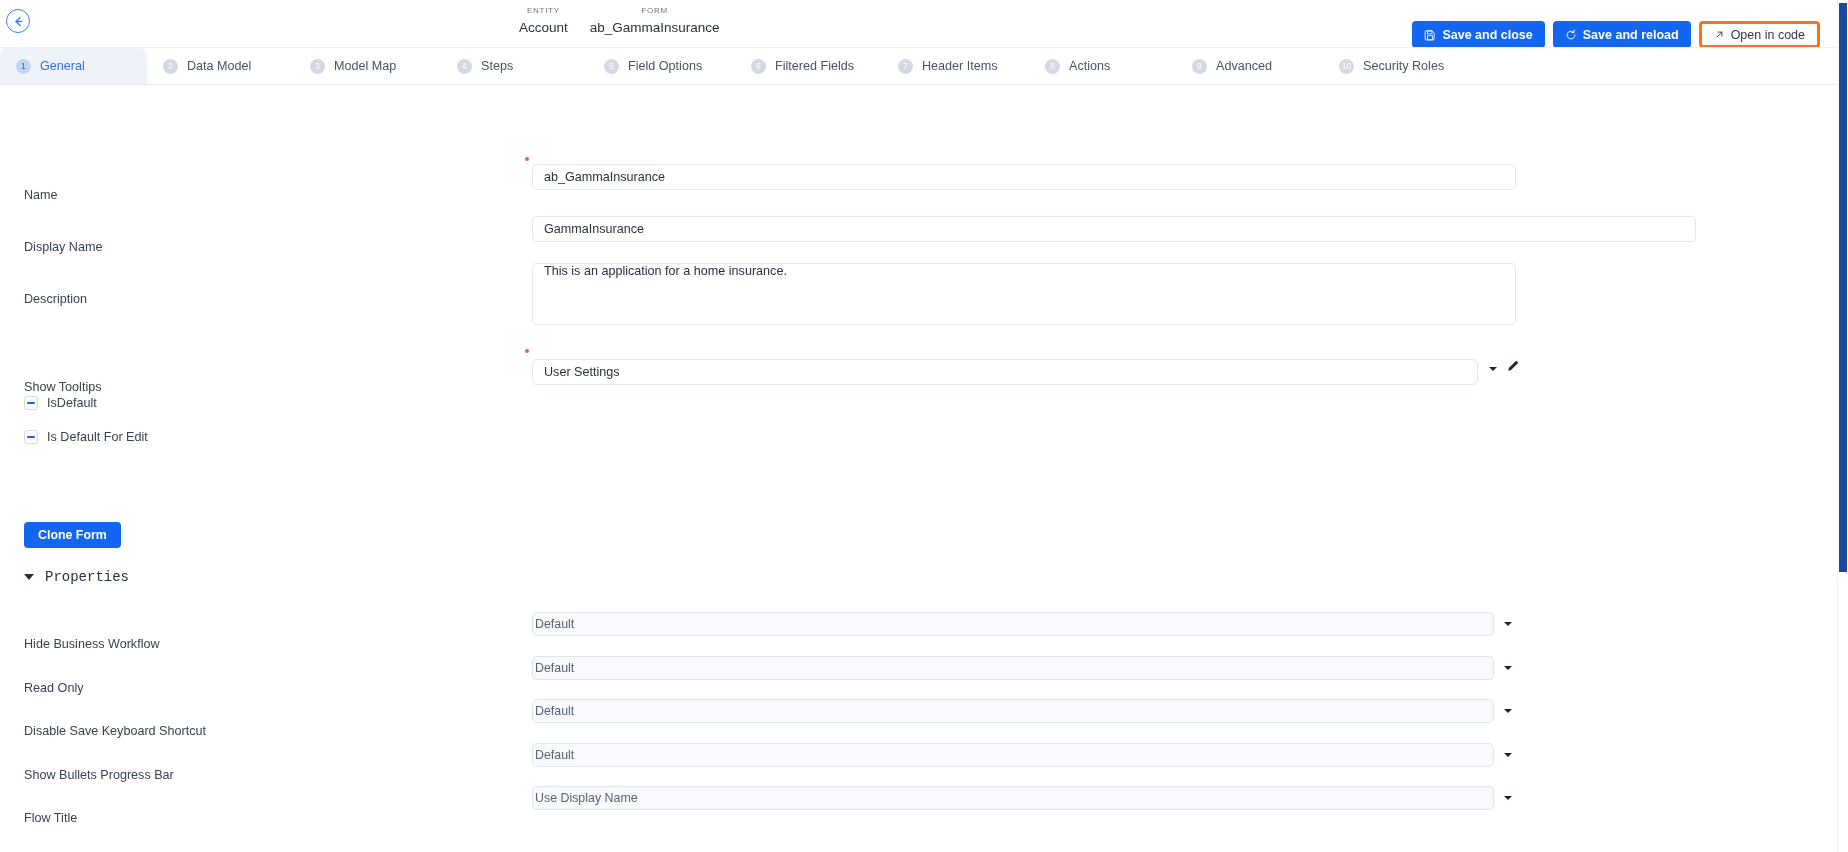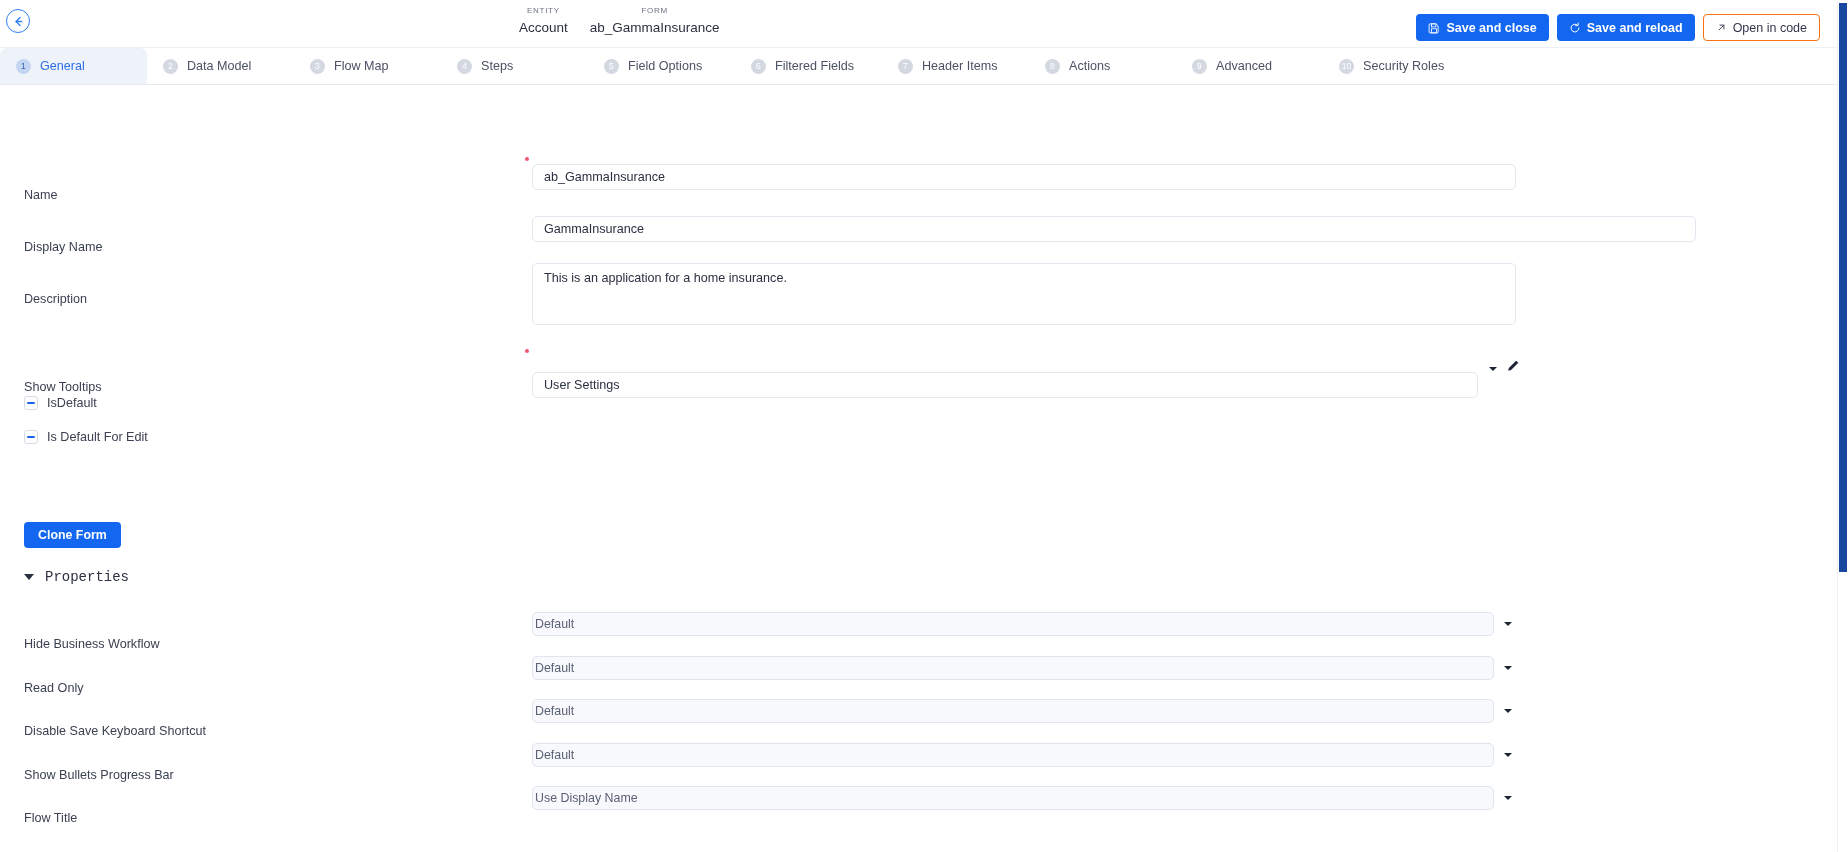--- a/index.html
+++ b/index.html
@@ -53,21 +53,21 @@
     font-size: 13.5px;
     color: #2b3040;
     line-height: 17px;
     margin-top: 3px;
     white-space: nowrap;
   }
 
   .top-actions {
     position: absolute;
     right: 28px;
-    top: 14px;
+    top: 21px;
     display: flex;
     align-items: flex-start;
     gap: 8px;
     margin-left: 35px;
   }
   .btn {
     height: 27px;
     display: inline-flex;
     align-items: center;
     gap: 6px;
@@ -76,21 +76,21 @@
     font-size: 12.5px;
     font-weight: bold;
     cursor: pointer;
     white-space: nowrap;
     border: none;
   }
   .btn-primary { background: #1366f0; color: #ffffff; }
   .btn-ghost {
     background: #ffffff;
     color: #33374d;
-    border: 1px solid #f97316;
+    border: 3px solid #f97316;
     font-weight: normal;
   }
   .btn svg { display: block; }
 
   
   .tabs-wrap {
     position: relative;
     height: 38px;
     border-top: 1px solid #edf0f5;
     border-bottom: 1px solid #e7eaf0;
@@ -151,21 +151,20 @@
     color: #2b3040;
     padding: 0 11px;
     display: flex;
     align-items: center;
     height: 26px;
     font-family: "Liberation Sans", sans-serif;
   }
   .textarea {
     height: 62px;
     align-items: flex-start;
-    padding-top: 7px;
   }
   .req-dot {
     position: absolute;
     width: 4px; height: 4px;
     border-radius: 50%;
     background: #f2566b;
   }
 
   .caret {
     position: absolute;
@@ -344,21 +343,21 @@
       <div class="tab active">
         <span class="num">1</span>
         <span>General</span>
       </div>
       <div class="tab">
         <span class="num">2</span>
         <span>Data Model</span>
       </div>
       <div class="tab">
         <span class="num">3</span>
-        <span>Flow Map</span>
+        <span>Model Map</span>
       </div>
       <div class="tab">
         <span class="num">4</span>
         <span>Steps</span>
       </div>
       <div class="tab">
         <span class="num">5</span>
         <span>Field Options</span>
       </div>
       <div class="tab">
@@ -391,21 +390,21 @@
   <div class="input" style="position:absolute; left:532px; top:79px; width:984px;">ab_GammaInsurance</div>
 
   <div class="lbl" style="top:135px;">Display Name</div>
   <div class="input" style="position:absolute; left:532px; top:131px; width:1164px;">GammaInsurance</div>
 
   <div class="lbl" style="top:187px;">Description</div>
   <div class="input textarea" style="position:absolute; left:532px; top:178px; width:984px;">This is an application for a home insurance.</div>
 
   <div class="lbl" style="top:275px;">Show Tooltips</div>
   <div class="req-dot" style="left:525px; top:264px;"></div>
-  <div class="input" style="position:absolute; left:532px; top:287px; width:946px;">User Settings</div>
+  <div class="input" style="position:absolute; left:532px; top:274px; width:946px;">User Settings</div>
   <div class="caret" style="left:1489px; top:282px;"></div>
   <span class="pencil" style="left:1506px; top:274px;">
     <svg width="14" height="14" viewBox="0 0 16 16">
       <path d="M11.6 1.9l2.5 2.5-8.3 8.3-3.3.8.8-3.3z" fill="#1d2433"></path>
     </svg>
   </span>
 
   <div class="chk-row" style="top:311px;">
     <span class="chk">
         <span class="dash"></span>

